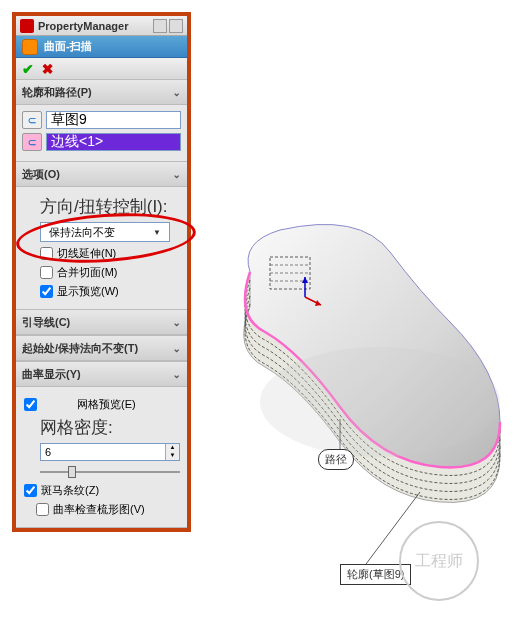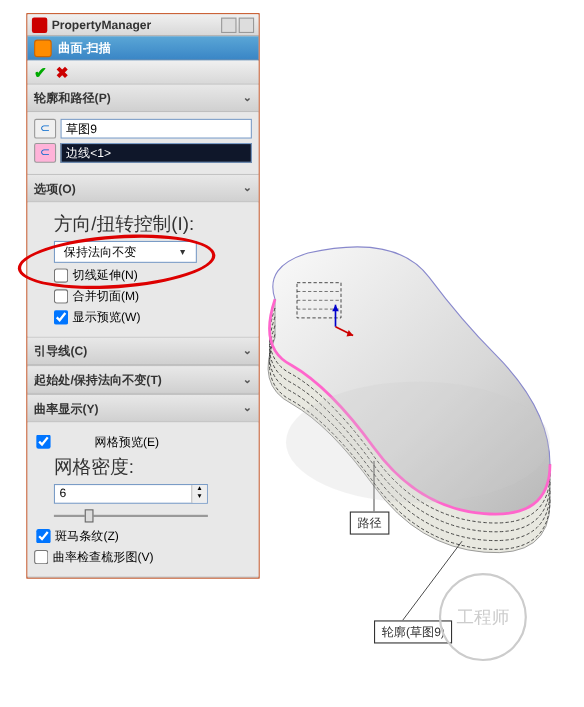--- a/index.html
+++ b/index.html
@@ -13,25 +13,25 @@
   overflow: hidden;
 }
 .stamp-border {
   position: absolute;
   inset: 0;
   pointer-events: none;
   z-index: 100;
 }
 .panel {
   position: absolute;
-  left: 24px;
+  left: 12px;
   top: 12px;
-  width: 212px;
+  width: 179px;
   background: #e8e8e8;
-  border: 1px solid #c2410c;
+  border: 4px solid #c2410c;
 }
 .titlebar {
   height: 20px;
   background: linear-gradient(#f0f0f0, #d8d8d8);
   border-bottom: 1px solid #aaa;
   display: flex;
   align-items: center;
   padding: 0 4px;
   gap: 4px;
 }
@@ -106,26 +106,26 @@
   text-align: center;
   line-height: 16px;
 }
 .sel-icon.pink { background: #ffb3d9; }
 .sel-input {
   flex: 1;
   height: 18px;
   background: #fff;
   border: 1px solid #7a9cc6;
   padding: 0 4px;
-  font-size: 11px;
+  font-size: 14px;
   display: flex;
   align-items: center;
 }
 .sel-input.highlighted {
-  background: #0f172a;
+  background: #6d28d9;
   color: #fff;
 }
 .sub-label {
   font-size: 17px;
   color: #333;
   margin: 2px 0 4px 18px;
 }
 .dropdown {
   width: 130px;
   height: 20px;
@@ -291,21 +291,21 @@
       <polygon points="0,-20 -3,-14 3,-14" fill="#00c"></polygon>
       <line x1="0" y1="0" x2="16" y2="8" stroke="#c00" stroke-width="1.5"></line>
       <polygon points="16,8 10,9 12,3" fill="#c00"></polygon>
     </g>
 
     <line x1="130" y1="453" x2="130" y2="407" stroke="#333" stroke-width="0.8"></line>
     <line x1="156" y1="552" x2="210" y2="480" stroke="#333" stroke-width="0.8"></line>
 
     <ellipse cx="170" cy="390" rx="120" ry="55" fill="#ccc" opacity="0.25"></ellipse>
   </svg>
-  <div class="callout" style="left:108px; top:453px;">路径</div>
+  <div class="callout" style="left:108px; top:437px;border-radius:10px;">路径</div>
   <div class="callout" style="left:130px; top:552px;">轮廓(草图9)</div>
   <div class="watermark">工程师</div>
 </div>
 
 <div class="panel">
   <div class="titlebar">
     <span class="logo"></span>
     <span class="titlebar-title">PropertyManager</span>
     <span class="titlebar-icons">
         <span></span>
@@ -400,21 +400,21 @@
             <span>▼</span>
           </div>
       </div>
       <div class="slider-track">
         <div class="slider-thumb"></div>
       </div>
       <label class="checkbox-row" style="margin-left:2px;">
         <input type="checkbox" checked="" style="">
           <span>斑马条纹(Z)</span>
       </label>
-      <label class="checkbox-row" style="margin-left:0;">
+      <label class="checkbox-row" style="margin-left:14px;">
         <input type="checkbox" style="">
           <span>曲率检查梳形图(V)</span>
       </label>
     </div>
   </div>
 </div>
 
 <div class="red-circle"></div>
 
 </body></html>

